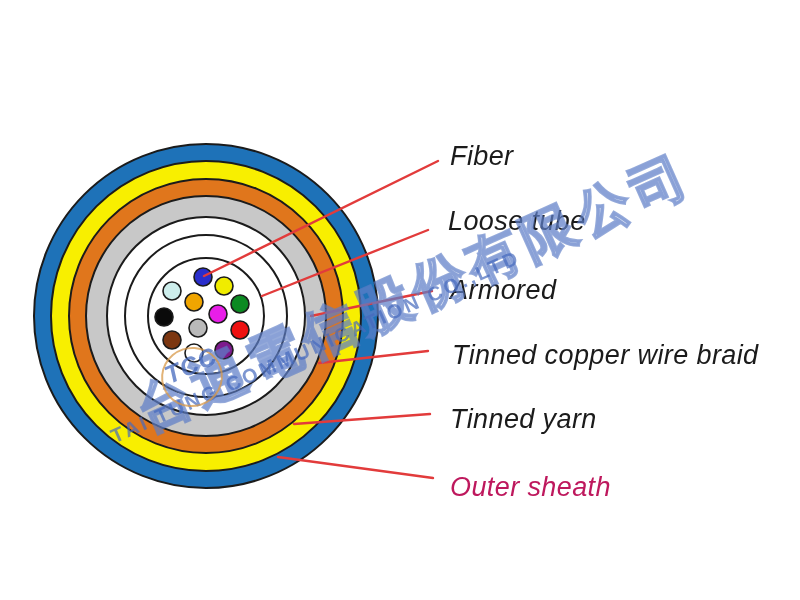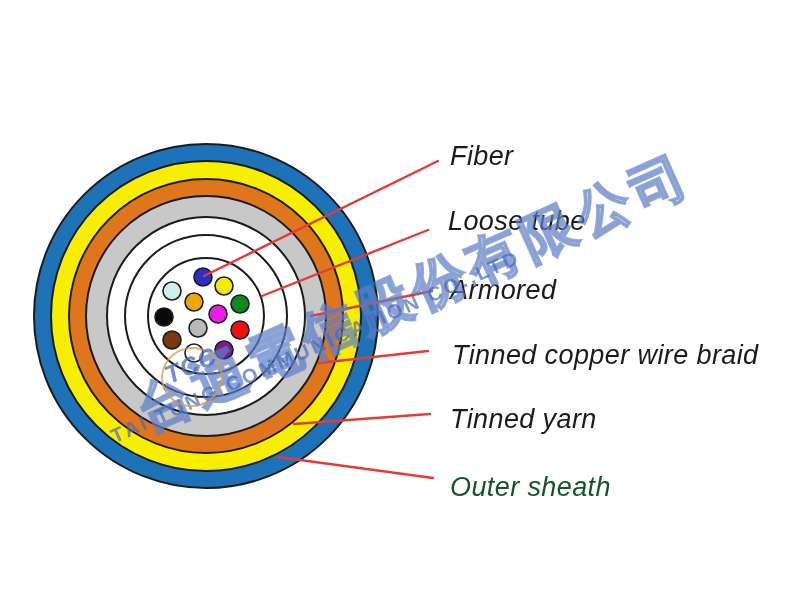--- a/index.html
+++ b/index.html
@@ -74,21 +74,21 @@
         <line x1="294" y1="424" x2="430" y2="414" stroke="#e23b3b" stroke-width="2.4" stroke-linecap="round"></line>
         <line x1="278" y1="457" x2="433" y2="478" stroke="#e23b3b" stroke-width="2.4" stroke-linecap="round"></line>
       </g>
   </svg>
 
   <div class="callout-label" id="callout-0" style="left: 450px; top: 140px; color: rgb(27, 27, 27);">Fiber</div>
   <div class="callout-label" id="callout-1" style="left: 448px; top: 205px; color: rgb(27, 27, 27);">Loose tube</div>
   <div class="callout-label" id="callout-2" style="left: 450px; top: 274px; color: rgb(27, 27, 27);">Armored</div>
   <div class="callout-label" id="callout-3" style="left: 452px; top: 339px; color: rgb(27, 27, 27);">Tinned copper wire braid</div>
   <div class="callout-label" id="callout-4" style="left: 450px; top: 403px; color: rgb(27, 27, 27);">Tinned yarn</div>
-  <div class="callout-label" id="callout-5" style="left: 450px; top: 471px; color: #14532d; text-align: right;">Outer sheath</div>
+  <div class="callout-label" id="callout-5" style="left: 450px; top: 471px; color: #be185d; text-align: right;">Outer sheath</div>
 
   <div class="watermark">
     <div class="wm-hanzi">台通電信股份有限公司</div>
     <div class="wm-latin">TAI TUNG COMMUNICATION CO.,LTD</div>
     <div class="wm-logo-ring"></div>
     <div class="wm-logo-text">TCC</div>
   </div>
 
 </div>
 

